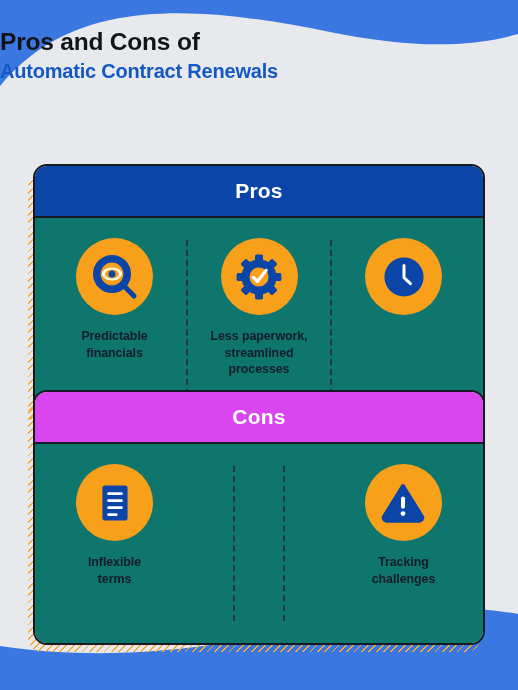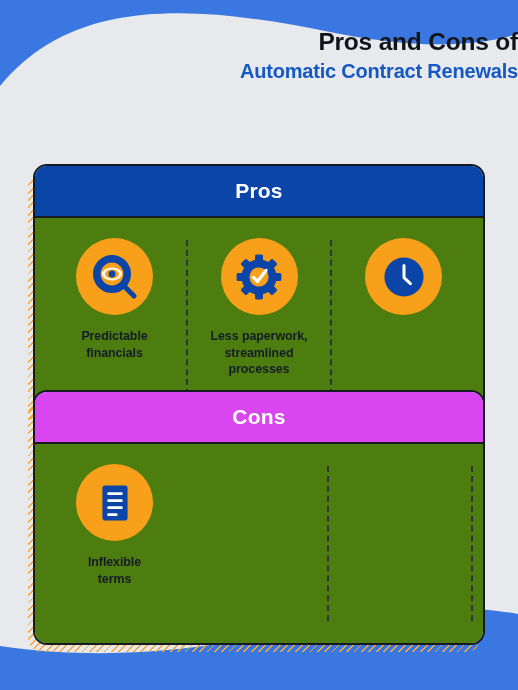--- a/index.html
+++ b/index.html
@@ -36,21 +36,21 @@
     width: 518px;
     height: 690px;
   }
 
   
   #title-block {
     position: absolute;
     top: 26px;
     left: 0;
     width: 518px;
-    text-align: right;
+    text-align: left;
   }
   .title-line-1 {
     font-size: 24.5px;
     font-weight: bold;
     color: #111418;
     letter-spacing: -0.2px;
     line-height: 1.32;
   }
   .title-line-2 {
     font-size: 20px;
@@ -113,21 +113,21 @@
   }
   #pros-header { background: #0B45A8; }
   #cons-header { background: #d946ef; }
 
   .card-body {
     display: flex;
     align-items: flex-start;
     justify-content: space-between;
     padding: 20px 10px 16px 10px;
     box-sizing: border-box;
-    background: #4d7c0f;
+    background: #0f766e;
   }
   #pros-body { height: 199px; }
   #cons-body { height: 199px; }
 
   .cell {
     width: 139px;
     display: flex;
     flex-direction: column;
     align-items: center;
     flex: 0 0 auto;
@@ -272,19 +272,30 @@
             </div>
             <div class="cell-label">Inflexible
 terms</div>
           </div>
 
           <div class="divider"></div>
 
 
           <div class="divider"></div>
 
+          <div class="cell">
+            <div class="icon-circle">
+              <svg width="50" height="50" viewBox="0 0 50 50">
+                <path d="M 25 8.4 L 44.2 39.4 A 3.6 3.6 0 0 1 41.2 42.6 L 8.8 42.6 A 3.6 3.6 0 0 1 5.8 39.4 Z" fill="#0B45A8" stroke="#0B45A8" stroke-width="4.4" stroke-linejoin="round"></path>
+                <rect x="23" y="18.4" width="4" height="12.4" rx="2" fill="#FFFFFF"></rect>
+                <circle cx="25" cy="35.6" r="2.4" fill="#FFFFFF"></circle>
+              </svg>
+            </div>
+            <div class="cell-label">Tracking
+challenges</div>
+          </div>
 
         </div>
       </div>
     </div>
 
   </div>
 </div>
 
 </body></html>

